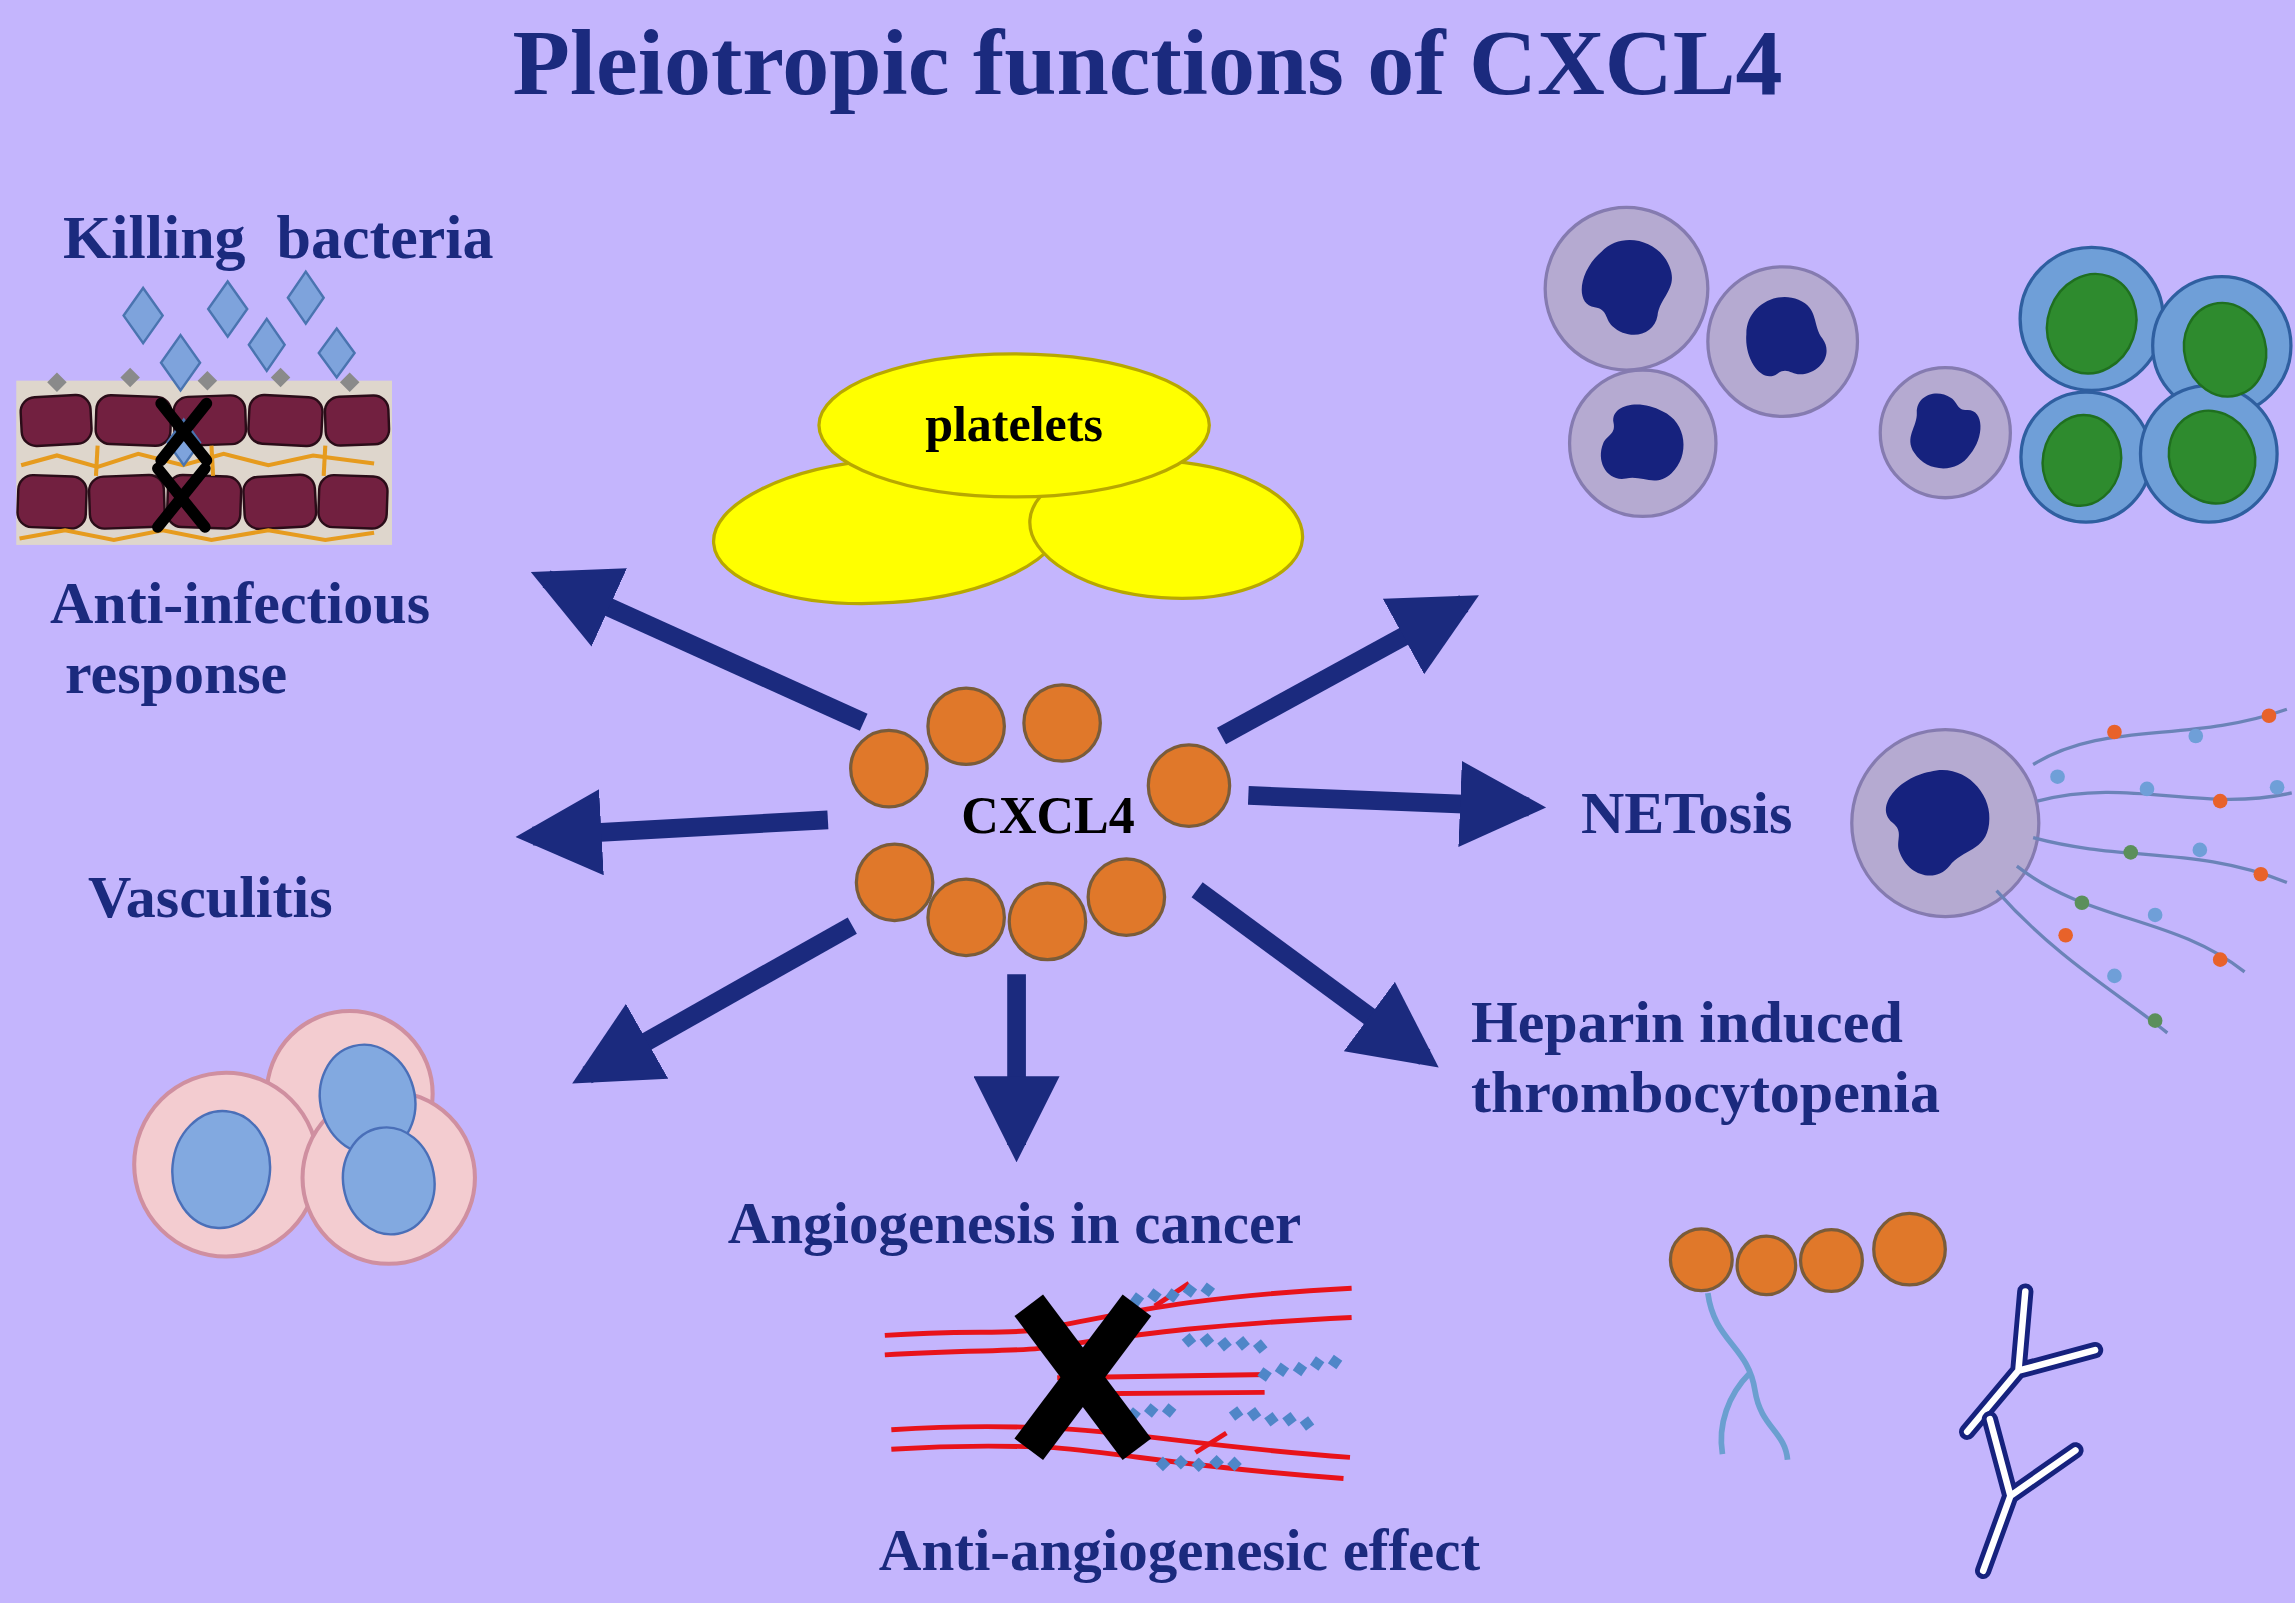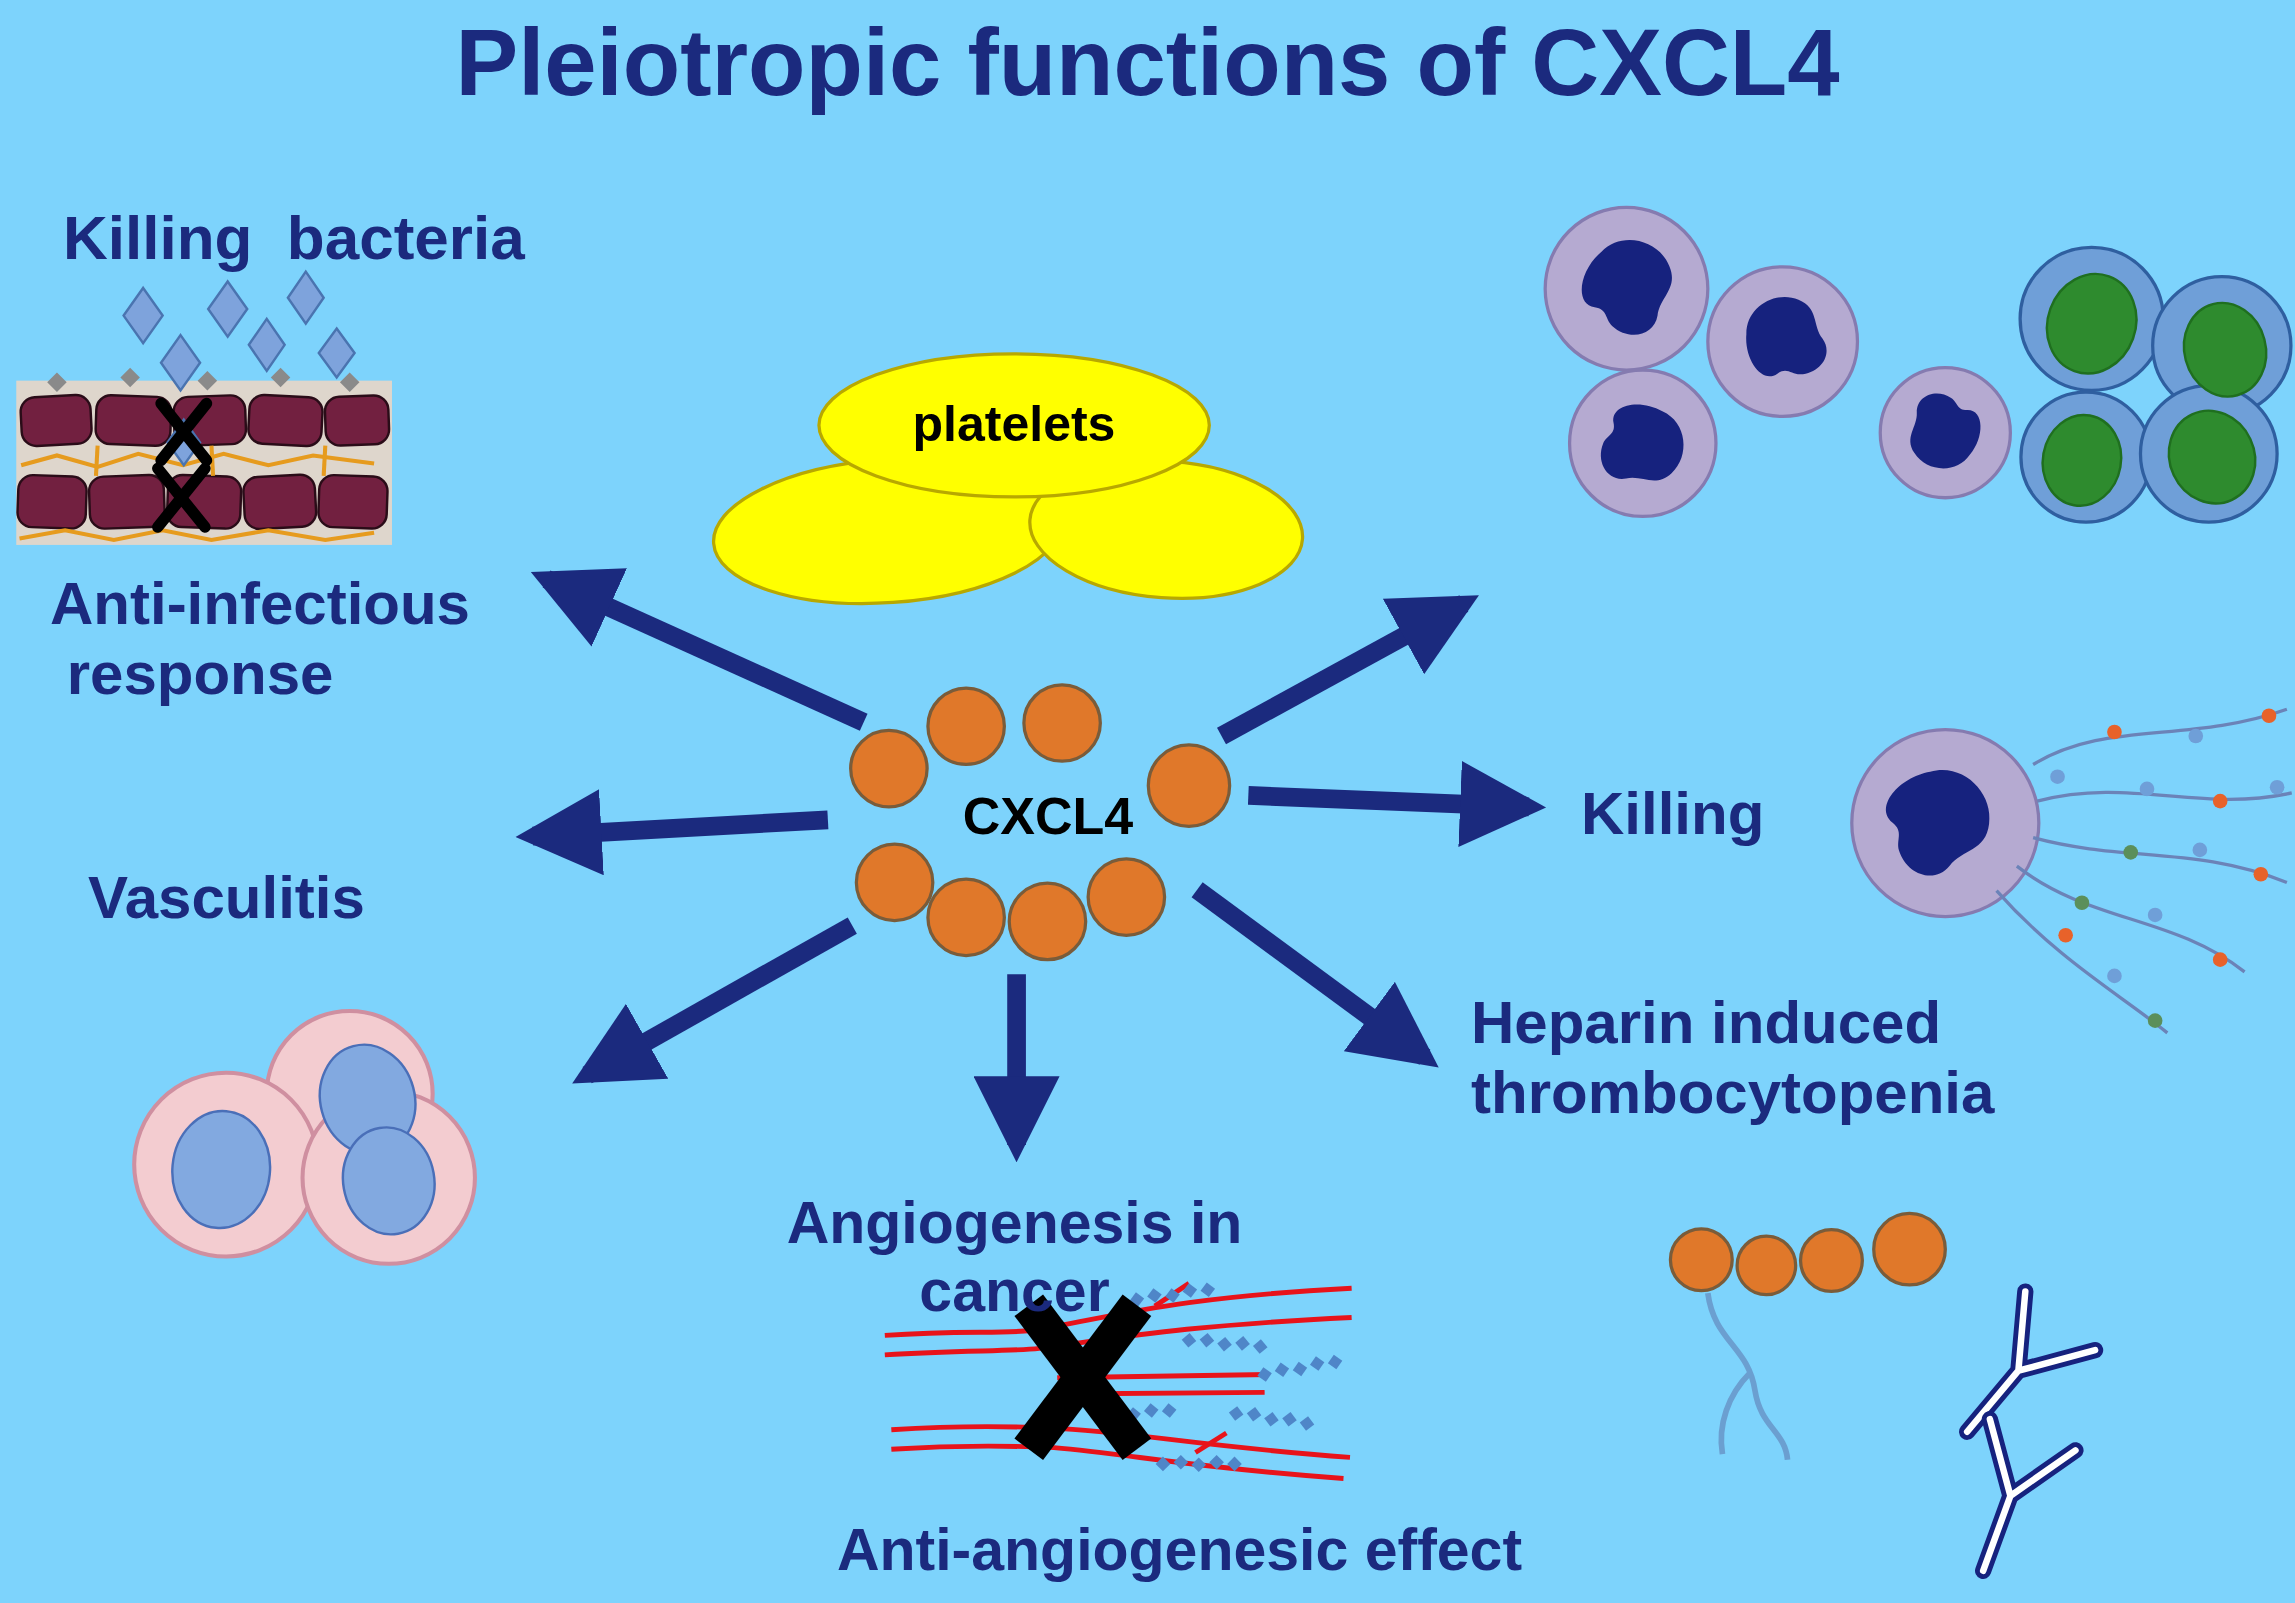--- a/index.html
+++ b/index.html
@@ -1,18 +1,18 @@
 <!DOCTYPE html>
 <html style="font-size:13px"><head>
 <meta charset="utf-8">
 <style>
   html,body{margin:0;padding:0;background:#ffffff;}
   .stage{
-    position:relative;width:2295px;height:1603px;background:#7dd3fc;
-    font-family:Liberation Sans, sans-serif;overflow:hidden;
+    position:relative;width:2295px;height:1603px;background:#c4b5fd;
+    font-family:Liberation Serif, serif;overflow:hidden;
   }
   svg.layer{position:absolute;left:0;top:0;}
   .lbl{
     position:absolute;font-weight:700;color:#1b2a7e;
     font-size:60px;line-height:1.16;white-space:pre-line;
   }
   .title{left:0;top:11.4px;width:100%;text-align:center;font-size:94px;line-height:1.1;}
   .blacktext{color:#000000;}
   .center-text{text-align:center;}
   .granule-o{fill:#e8622a;}
@@ -232,21 +232,21 @@
 &nbsp;response</div>
 
   <div class="lbl" style="left:88px;top:863px;">Vasculitis</div>
 
 
   <div class="lbl center-text" style="left:693px;top:1189px;width:643px;font-size:59px;">Angiogenesis in cancer</div>
 
   <div class="lbl center-text" style="left:836px;top:1516px;width:687px;font-size:59px;">Anti-angiogenesic effect</div>
 
 
-  <div class="lbl" style="left:1581px;top:779px;">Killing</div>
+  <div class="lbl" style="left:1581px;top:779px;">NETosis</div>
 
   <div class="lbl" style="left:1471px;top:988px;">Heparin induced
 thrombocytopenia</div>
 
   <div class="lbl blacktext center-text" style="left:892px;top:395px;width:244px;font-size:50px;">platelets</div>
 
   <div class="lbl blacktext center-text" style="left:926px;top:786px;width:244px;font-size:52px;text-align:center;">CXCL4</div>
 
 </div>
 

